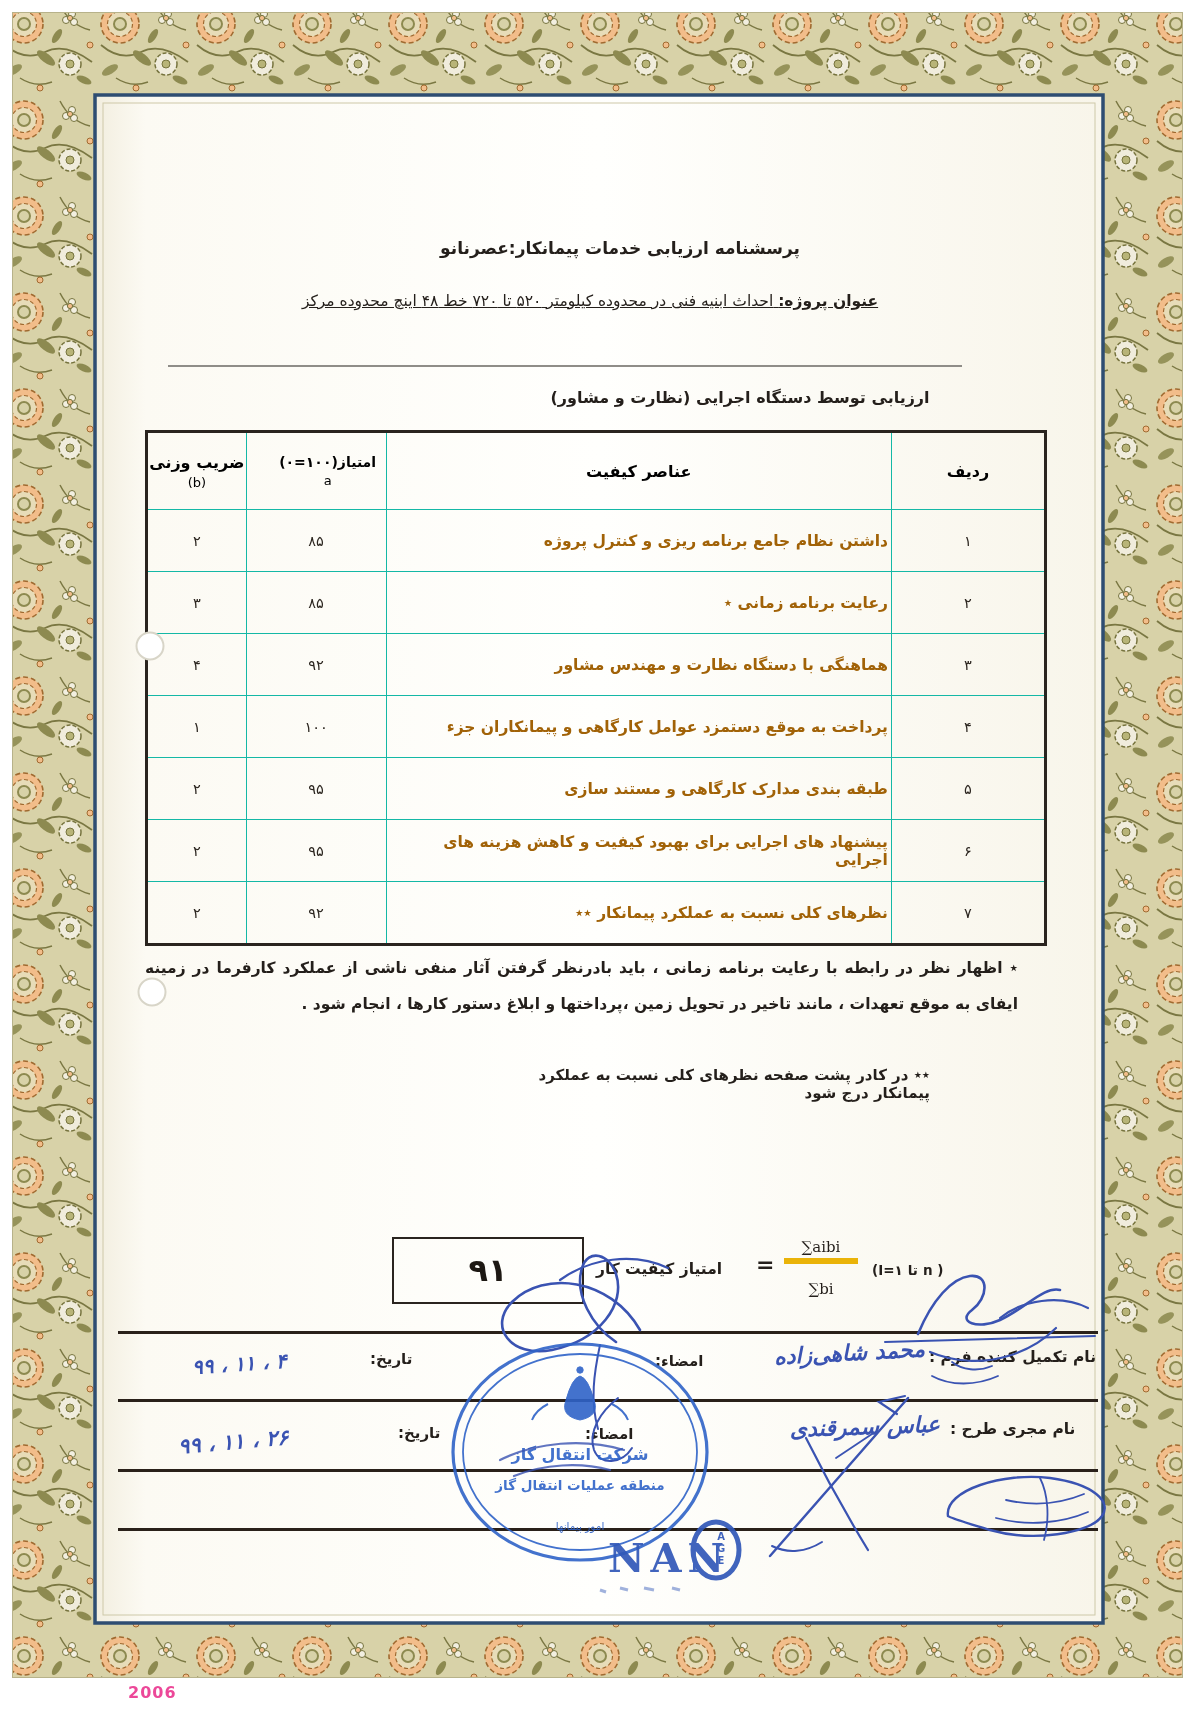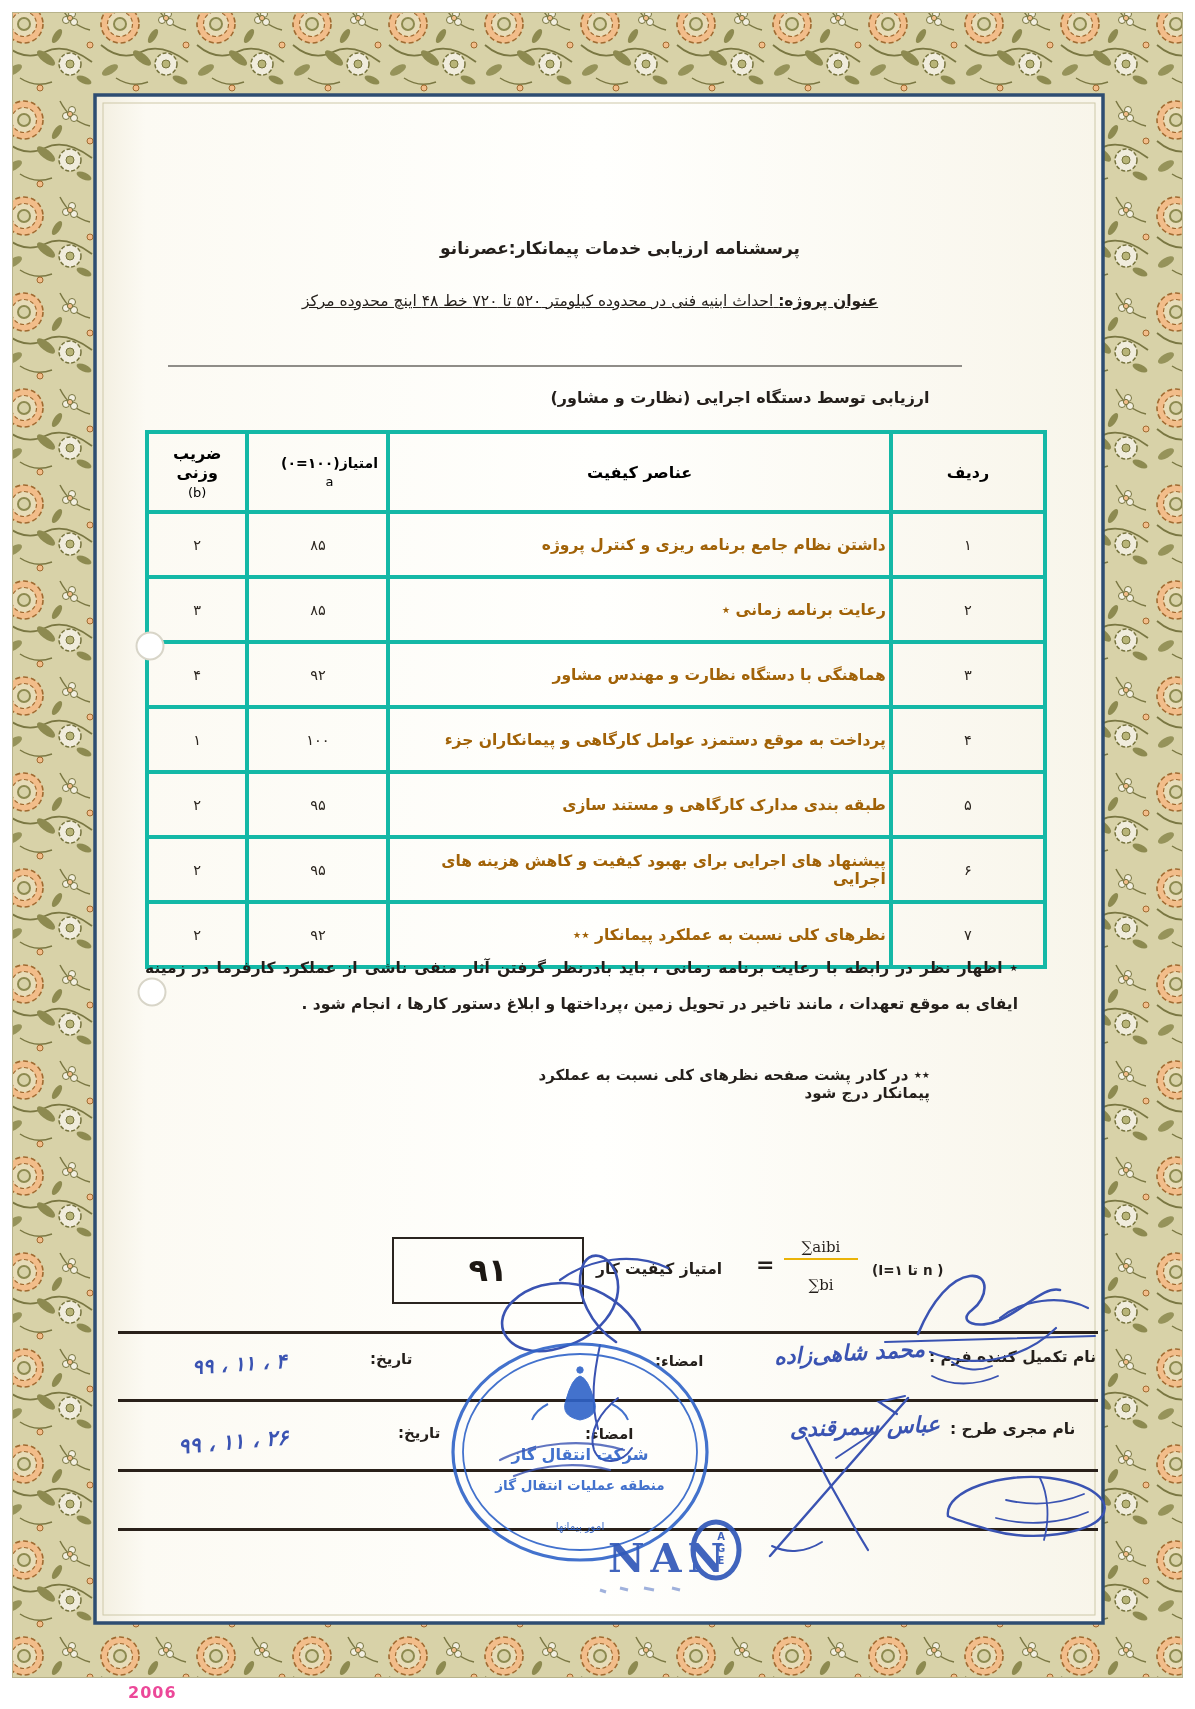--- a/index.html
+++ b/index.html
@@ -6,34 +6,34 @@
   body{width:1195px;height:1709px;position:relative;background:#ffffff;
        font-family:"DejaVu Sans",sans-serif;overflow:hidden;}
   .layer{position:absolute;left:0;top:0;width:1195px;height:1709px;}
   .abs{position:absolute;}
   .fa{direction:rtl;color:#241f1b;}
   .center{text-align:center;}
   .b{font-weight:bold;}
   
   table.qtable{border-collapse:collapse;table-layout:fixed;width:902px;
                font-family:"DejaVu Sans",sans-serif;}
-  table.qtable th,table.qtable td{border:4px solid #14b8a6;vertical-align:middle;
+  table.qtable th,table.qtable td{border:1px solid #14b8a6;vertical-align:middle;
                background:transparent;}
   table.qtable{border:3px solid #2a241f;}
   th.c-row{width:17.4%;} th.c-q{width:58.2%;} th.c-score{width:13.3%;padding-left:24px;} th.c-w{width:11.1%;}
   table.qtable th{height:74px;font-size:16px;font-weight:bold;text-align:center;}
   table.qtable td{height:59px;font-size:14.5px;text-align:center;font-weight:normal;color:#2c2620;}
   table.qtable td.q{text-align:right;font-weight:bold;font-size:15.5px;padding:0 3px 0 6px;color:#a16207;}
   .hsub{font-size:13px;font-weight:normal;margin-top:3px;}
   .h1ltr{direction:ltr;font-size:14px;}
   
   .rule{position:absolute;background:#2a211a;height:3px;}
   .thinrule{position:absolute;background:#8f8d88;height:2px;}
   
-  .fracline{border-bottom:2px solid #eab308;padding:0 6px 2px 6px;}
+  .fracline{border-bottom:6px solid #eab308;padding:0 6px 2px 6px;}
   .serif{font-family:"DejaVu Serif",serif;}
   
   .hw{color:#3a53b2;font-style:italic;font-weight:bold;direction:rtl;
       font-family:"DejaVu Sans",sans-serif;}
   .footer-strip{position:absolute;left:0;top:1679px;width:1195px;height:30px;background:#ffffff;}
 </style>
 </head>
 <body>
 
 <svg class="layer" width="1195" height="1709" viewBox="0 0 1195 1709">

